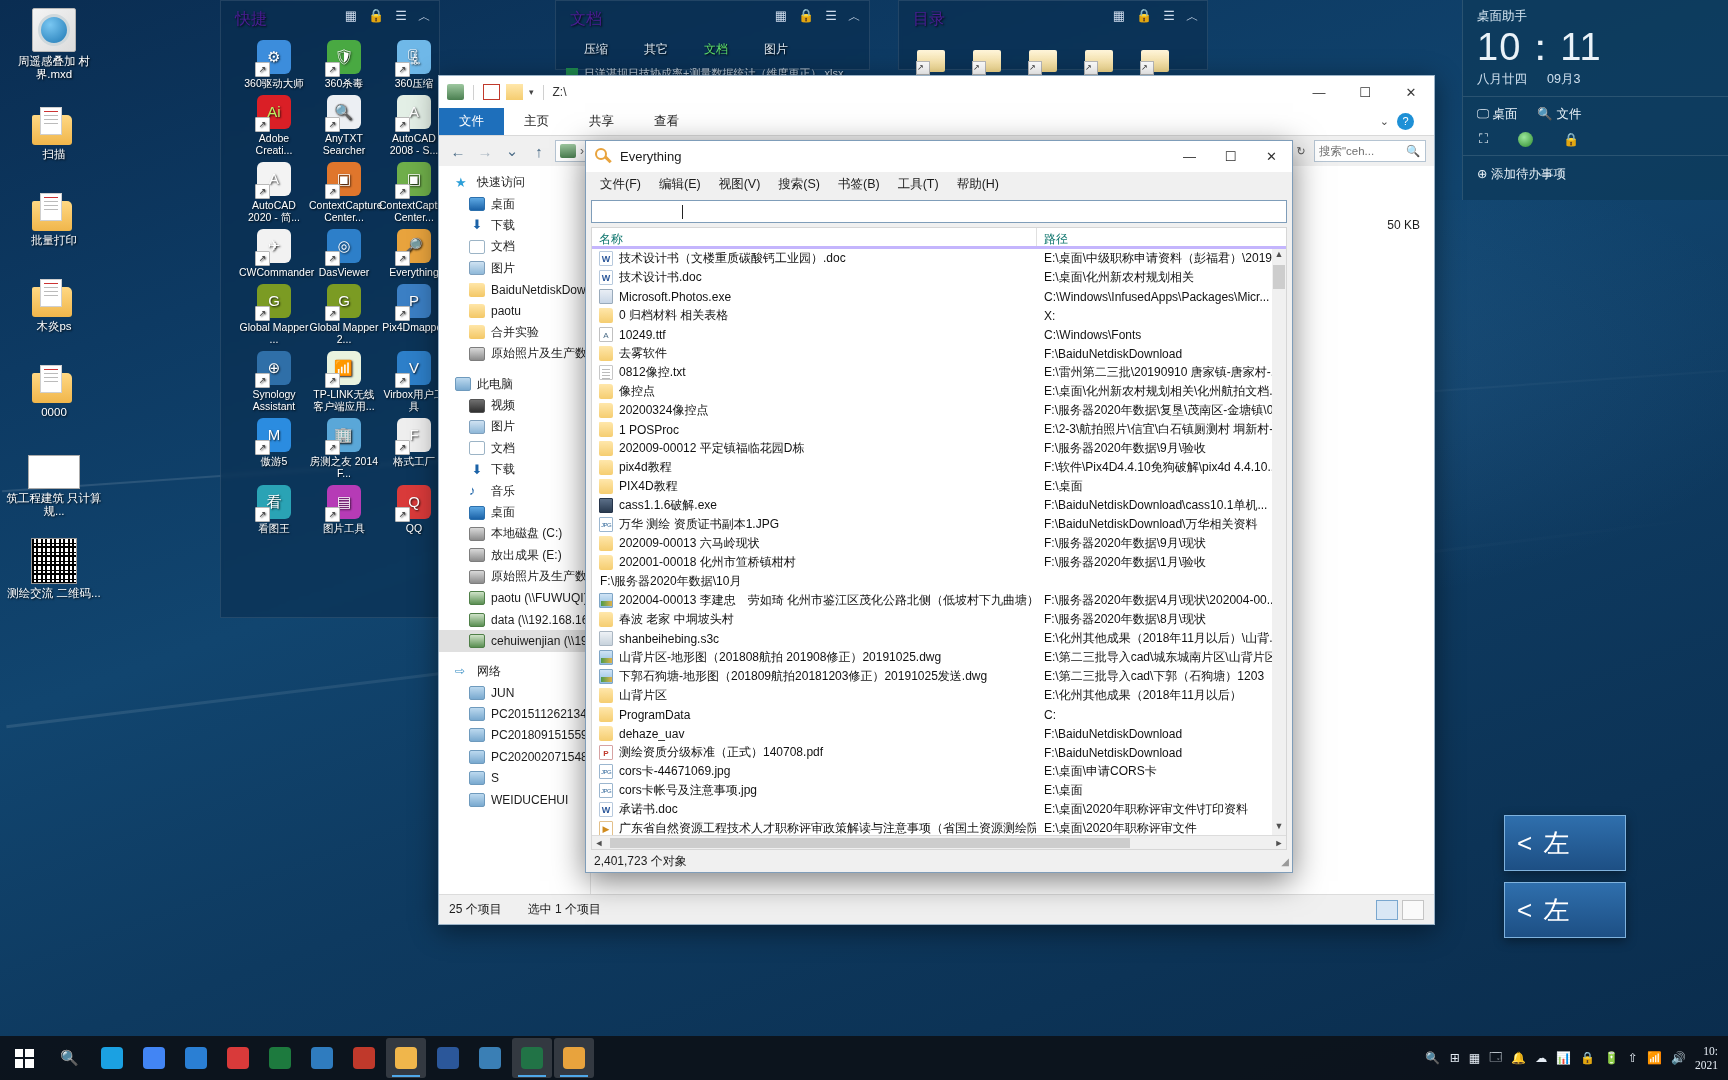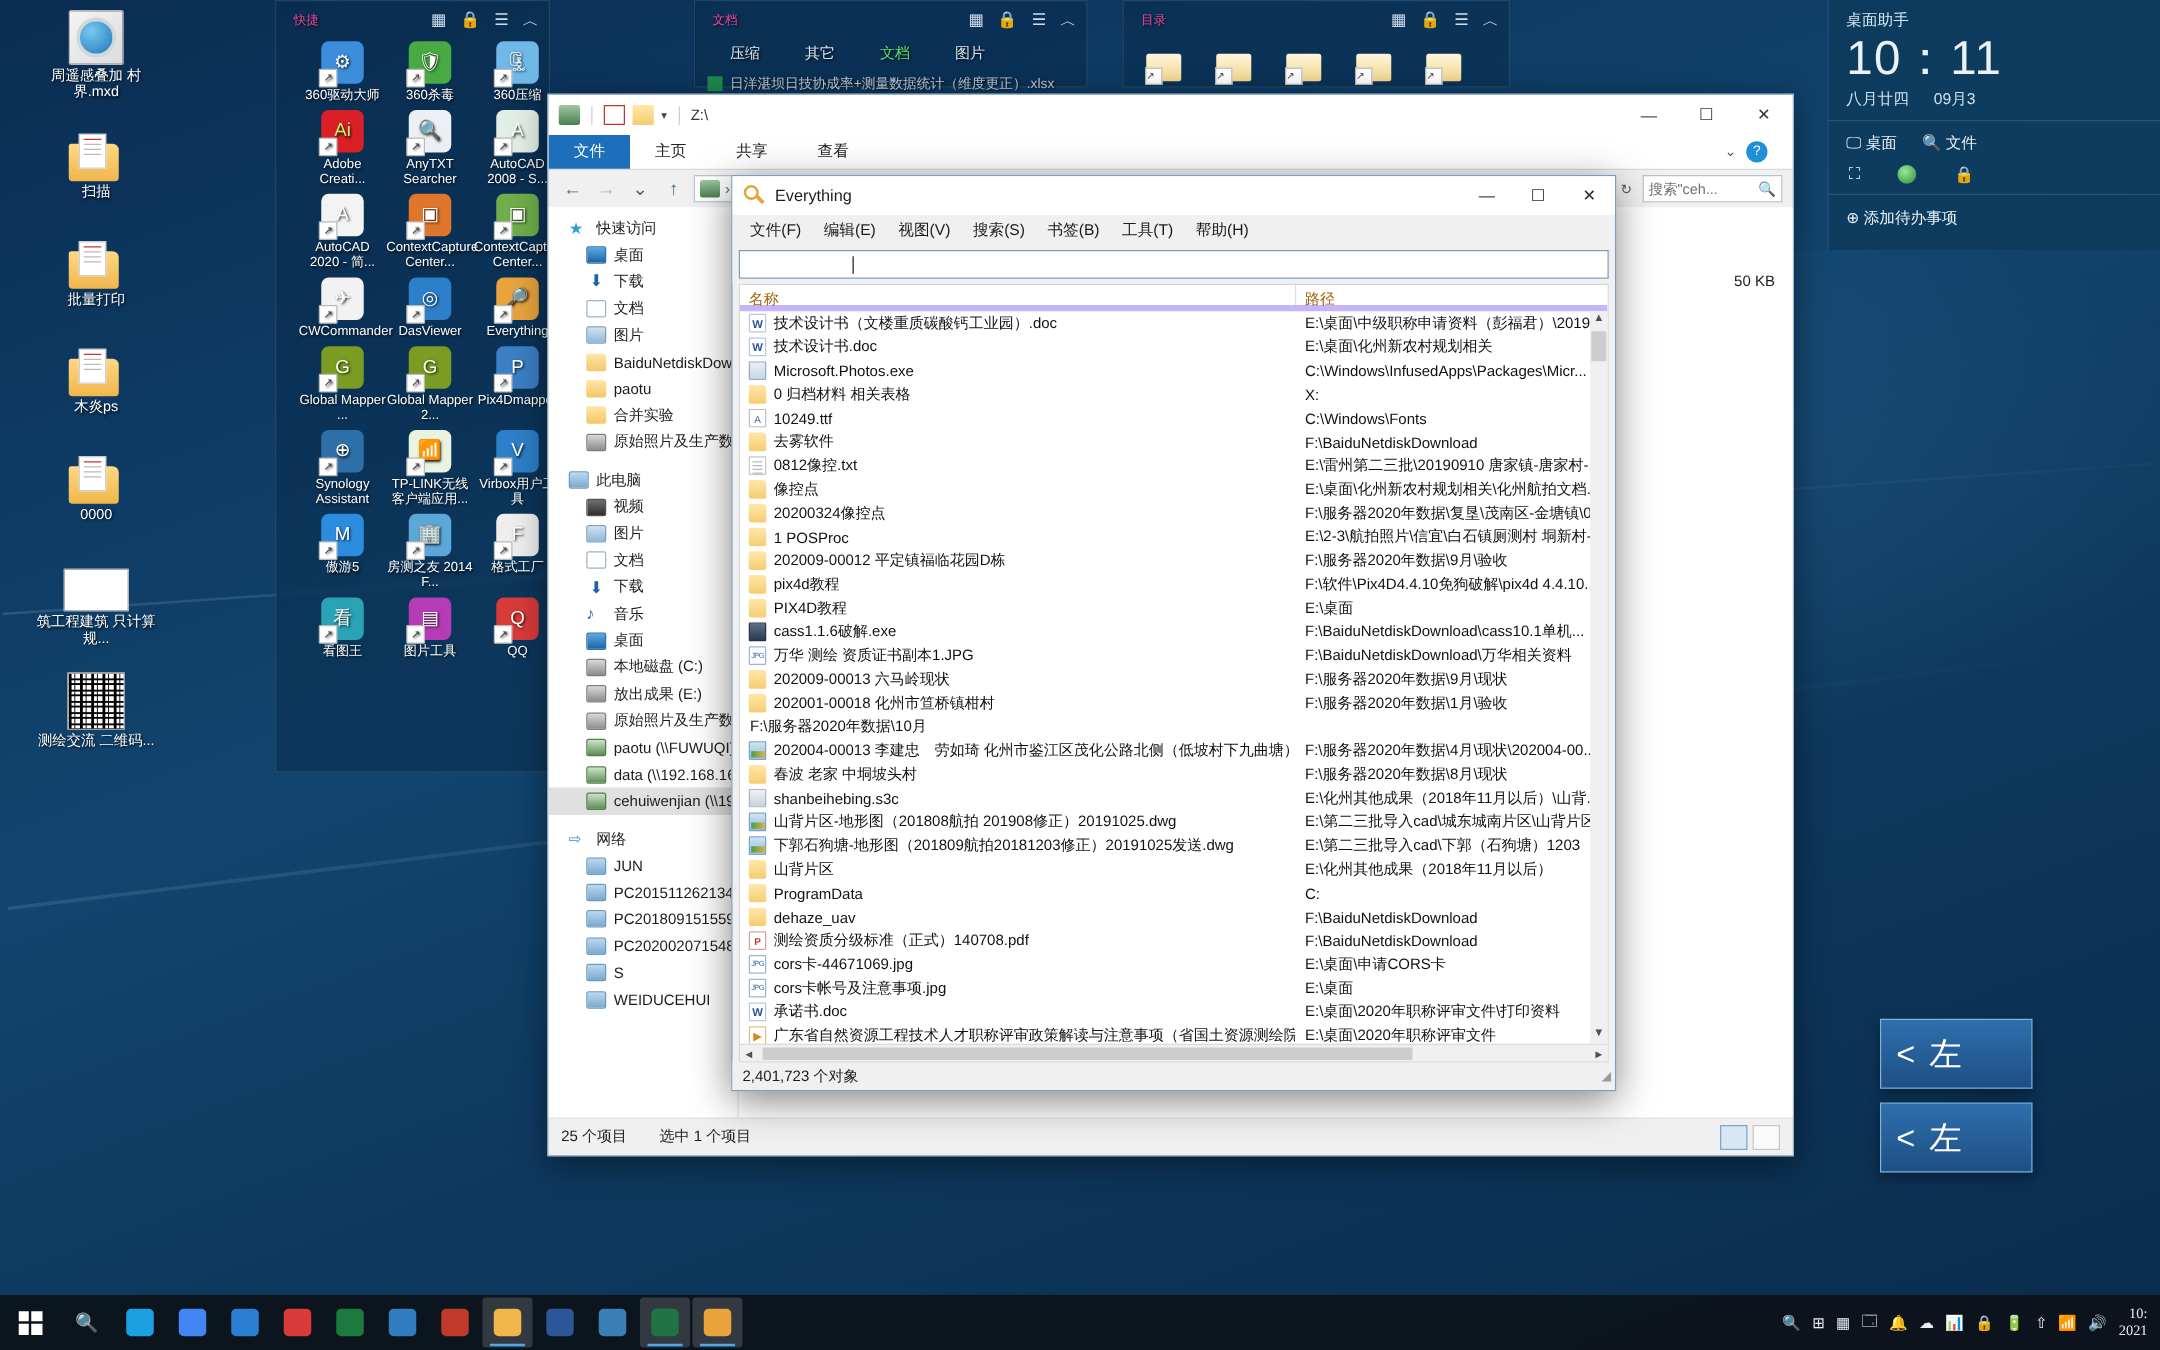--- a/index.html
+++ b/index.html
@@ -14,21 +14,21 @@
   }
   
   .bg-ribbon {
     position: absolute; pointer-events: none;
   }
   .rib1 { left:0; top:430px; width:1728px; height:2px; background:linear-gradient(90deg, rgba(255,255,255,0.12), rgba(255,255,255,0.02)); transform: rotate(-4deg); }
   .rib2 { left:0; top:620px; width:1728px; height:3px; background:linear-gradient(90deg, rgba(255,255,255,0.10), rgba(255,255,255,0.0)); transform: rotate(-7deg); }
   .rib3 { left:900px; top:200px; width:900px; height:420px; background:radial-gradient(ellipse at 30% 40%, rgba(90,160,220,0.17), rgba(0,0,0,0) 70%); }
 
   
-  .desk-col { position:absolute; left:0; top:0; width:120px;padding-left:23px; }
+  .desk-col { position:absolute; left:0; top:0; width:120px; }
   .desk-icon {
     width: 108px; padding: 4px 2px 2px 2px; text-align:center;
     color:#fff; font-size:11.5px; line-height:13px;
     text-shadow: 1px 1px 2px rgba(0,0,0,0.85);
   }
   .desk-icon .glyph { display:block; margin:0 auto 3px auto; }
   .ico-mxd { width:44px; height:44px; background:linear-gradient(135deg,#f4f4f4,#dcdcdc); border:1px solid #b5b5b5; border-radius:2px; position:relative; }
   .ico-mxd::after{ content:""; position:absolute; left:5px; top:5px; width:26px; height:26px; border-radius:50%; background:radial-gradient(circle at 35% 30%, #79c7f2, #1f78b4); border:3px solid #cfd8dc; }
   .ico-folder-doc { width:44px; height:38px; position:relative; }
   .ico-folder-doc .fb { position:absolute; left:0; bottom:0; width:40px; height:30px; background:linear-gradient(180deg,#ffd883,#f0b64b); border-radius:2px 5px 3px 3px; }
@@ -43,21 +43,21 @@
             background-size:9px 9px; }
 
   
   .panel {
     position:absolute;
     background: rgba(10,44,76,0.55);
     border:1px solid rgba(255,255,255,0.10);
     backdrop-filter: blur(2px);
   }
   .panel-title {
-    color:#ec4899; font-size:10px; padding:8px 12px 4px 14px;
+    color:#4c1d95; font-size:16px; padding:8px 12px 4px 14px;
     text-shadow:1px 1px 2px rgba(0,0,0,0.8);
   }
   .panel-head { position:absolute; right:8px; top:7px; display:flex; gap:11px; color:#cfdced; font-size:13px; }
   .panel-head span { cursor:pointer; }
 
   .shortcut-grid { display:grid; grid-template-columns:repeat(3,70px); gap:6px 0px; padding:6px 0 0 18px; }
   .sc-item { width:70px; text-align:center; color:#fff; font-size:10.5px; line-height:12px;
              text-shadow:1px 1px 2px rgba(0,0,0,0.85); }
   .sc-ico { width:34px; height:34px; margin:0 auto 3px auto; border-radius:6px; position:relative; }
   .sc-ico::after { 
@@ -151,21 +151,21 @@
   .ev-winbtns div { width:41px; height:31px; display:flex; align-items:center; justify-content:center; font-size:13px; color:#303030; cursor:pointer; }
 
   .ev-menubar { height:24px; background:#f0f0f0; display:flex; align-items:center; padding-left:5px; font-size:12.5px; color:#1b1b1b; }
   .ev-menubar div { padding:3px 9px; cursor:pointer; }
 
   .ev-searchwrap { padding:4px 5px 4px 5px; background:#f0f0f0; }
   .ev-search { height:23px; background:#fff; border:1px solid #7f9db9; display:flex; align-items:center; padding:0 6px; }
   .ev-caret { width:1px; height:14px; background:#222; margin-left:84px; }
 
   .ev-listwrap { flex:1; background:#fff; border:1px solid #d6d6d6; margin:0 5px; display:flex; flex-direction:column; overflow:hidden; position:relative; }
-  .ev-header { height:21px; background:#fff; border-bottom:5px solid #c4b5fd; display:flex; font-size:12px; color:#a16207; flex:none; }
+  .ev-header { height:21px; background:#fff; border-bottom:3px solid #c4b5fd; display:flex; font-size:12px; color:#0f766e; flex:none; }
   .ev-header .hcol { padding:3px 0 0 7px; position:relative; }
   .ev-header .hcol.name { width:444px; }
   .ev-header .hcol.path { flex:1; border-left:1px solid #e0e0e0; }
   .ev-rows { flex:1; overflow:hidden; }
   .ev-row { display:flex; height:19px; align-items:center; font-size:12px; color:#111; white-space:nowrap; }
   .ev-cell-name { width:444px; display:flex; align-items:center; gap:6px; padding-left:7px; overflow:hidden; }
   .ev-cell-path { flex:1; padding-left:8px; overflow:hidden; text-overflow:ellipsis; }
   .fico { width:14px; height:15px; flex:none; border-radius:1px; position:relative; }
   .fico.word { background:#fff; border:1px solid #b7c9dd; color:#2b579a; font-size:9px; font-weight:bold; text-align:center; line-height:15px; }
   .fico.exe { background:linear-gradient(180deg,#e9eef5,#c8d6e6); border:1px solid #9ab; }

